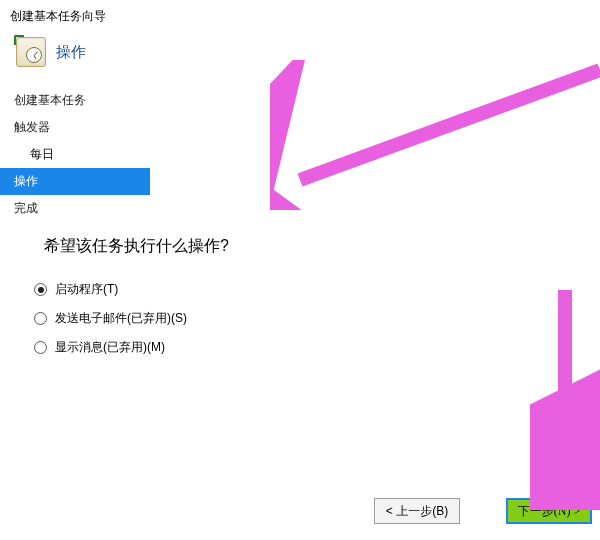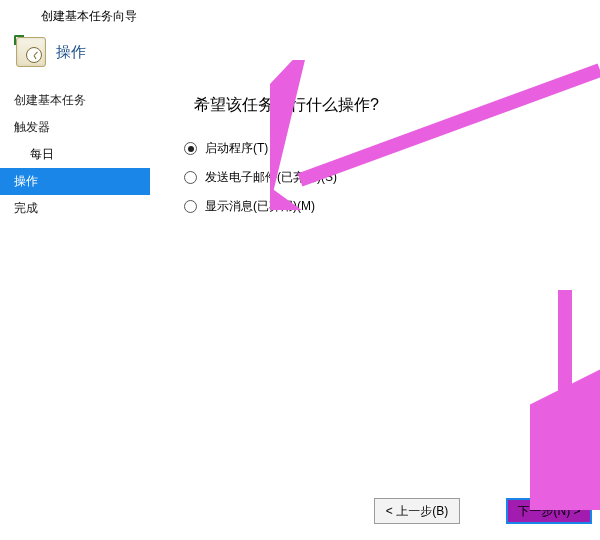--- a/index.html
+++ b/index.html
@@ -6,21 +6,21 @@
   html, body {
     margin: 0; padding: 0;
     width: 600px; height: 540px;
     font-family: "Microsoft YaHei", "Segoe UI", sans-serif;
     font-size: 12px;
     background: #fdfdfd;
     color: #000;
     overflow: hidden;
   }
   .window { width: 600px; height: 540px; position: relative; background: #fff; }
-  .title-area { padding: 8px 24px 4px 10px; margin-left: 31px; }
+  .title-area { padding: 8px 24px 4px 10px; }
   .title-text { font-size: 12px; }
   .subtitle-row {
     display: flex; align-items: center; gap: 10px;
     padding: 8px 12px 14px 16px;
   }
   .clock-icon {
     width: 30px; height: 30px; position: relative;
     background: linear-gradient(#f7f3e5, #e9e1c4);
     border: 1px solid #b8a76a; border-radius: 3px;
     box-shadow: inset 0 0 3px rgba(0,0,0,0.1);
@@ -36,21 +36,21 @@
   }
   .clock-hand1 { width: 5px; height: 1px; transform: rotate(-45deg); }
   .clock-hand2 { width: 4px; height: 1px; transform: rotate(60deg); }
   .clock-arrow {
     position: absolute; width: 10px; height: 10px;
     left: -3px; top: -3px;
     border-left: 2px solid #2a7d2a; border-top: 2px solid #2a7d2a;
     border-radius: 2px 0 0 0;
   }
   .subtitle-text { font-size: 15px; color: #1a4e8a; }
-  .body { display: flex; height: 370px; }
+  .body { display: flex; height: 370px; flex-direction: column; }
   .sidebar {
     width: 150px; padding-top: 6px;
     background: #fff;
   }
   .sidebar-item {
     padding: 5px 10px 5px 14px; font-size: 12px; color: #222;
     cursor: default;
   }
   .sidebar-subitem { padding: 5px 10px 5px 30px; font-size: 12px; }
   .sidebar-item.active {
@@ -81,21 +81,21 @@
   }
   .btn {
     min-width: 86px; height: 26px;
     font-size: 12px; font-family: inherit;
     border: 1px solid #9c9c9c; background: #f3f3f3;
     display: inline-flex; align-items: center; justify-content: center;
     cursor: pointer;
     margin-left: 40px;
   }
   .btn.primary {
-    border: 2px solid #1a87e8; background: #a21caf;
+    border: 2px solid #1a87e8; background: #84cc16; font-family: Liberation Serif, serif;
   }
   
   .arrow { position: absolute; pointer-events: none; }
 </style>
 </head>
 <body>
 
 <div class="window">
 
   <div class="title-area">

